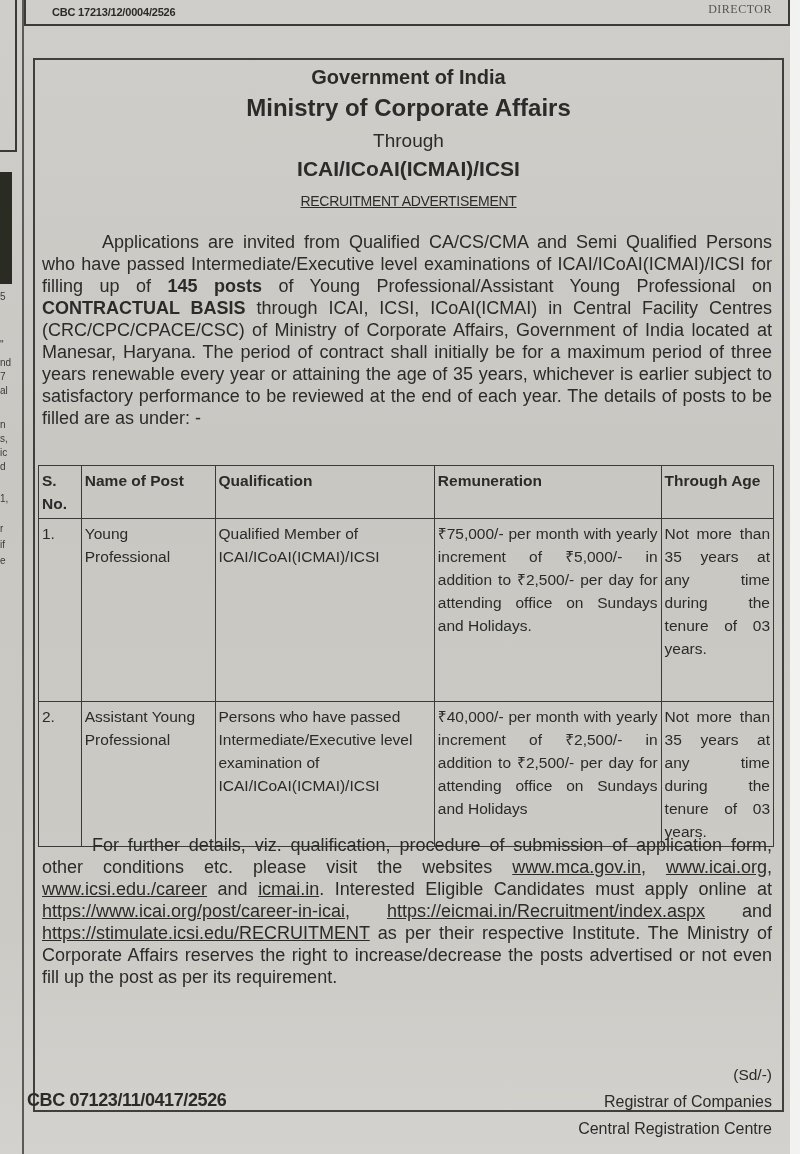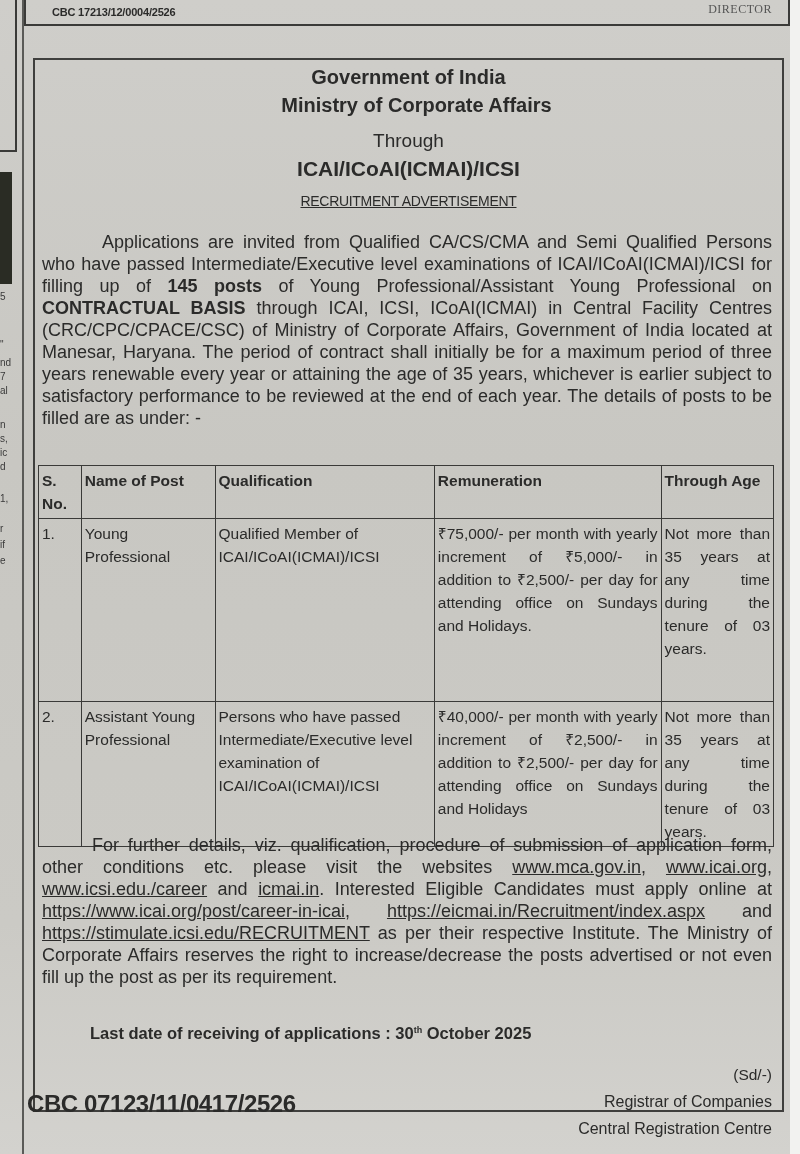--- a/index.html
+++ b/index.html
@@ -35,21 +35,21 @@
   .top-box .cbc-top { position: absolute; left: 26px; top: 6px; font-size: 11px; font-weight: bold; letter-spacing: -0.2px; }
   .top-box .director { position: absolute; right: 16px; top: 2px; font-family: "Liberation Serif", serif; font-size: 12px; color: #555; letter-spacing: 0.5px; }
 
   
   .ad-box {
     position: absolute; left: 33px; top: 58px; width: 747px; height: 1050px;
     border: 2px solid #3f3f3d;
   }
   .ad-header { position: absolute; left: 0; width: 747px; text-align: center; }
   .h-gov { top: 6px; font-size: 20px; font-weight: bold; }
-  .h-min { top: 34px; font-size: 20px; font-weight: bold; padding-left: 8px; }
+  .h-min { top: 34px; font-size: 24px; font-weight: bold; }
   .h-thr { top: 70px; font-size: 19px; }
   .h-icai { top: 97px; font-size: 21px; font-weight: bold; }
   .h-rec { top: 133px; font-size: 14px; text-decoration: underline; letter-spacing: -0.3px; }
 
   .para {
     position: absolute; left: 7px; width: 730px;
     font-size: 18px; line-height: 22px; text-align: justify;
   }
   .para1 { top: 171px; text-indent: 60px; }
   .para b { font-weight: bold; }
@@ -73,21 +73,21 @@
   .c-age { width: 98px; }
 
   .para2 { top: 774px; text-indent: 50px; }
   .para2 u { text-decoration: underline; }
   .last-date { position: absolute; left: 55px; top: 964px; font-size: 16.5px; font-weight: bold; }
   .last-date sup { font-size: 9px; }
 
   .sd { position: absolute; right: 10px; top: 1006px; font-size: 15.5px; }
   .reg { position: absolute; right: 10px; top: 1033px; font-size: 16px; }
   .crc { position: absolute; right: 10px; top: 1060px; font-size: 16px; }
-  .cbc-bottom { position: absolute; left: 27px; top: 1090px; font-size: 24px; font-weight: bold; letter-spacing: -0.4px; }
+  .cbc-bottom { position: absolute; left: 27px; top: 1090px; font-size: 18px; font-weight: bold; letter-spacing: -0.4px; }
 </style>
 </head>
 <body>
 
 <div class="page-bg"></div>
 <div class="right-edge"></div>
 
 <div class="left-col">
   <div class="rule"></div>
   <div class="rule2"></div>
@@ -145,20 +145,19 @@
         <td>Assistant Young Professional</td>
         <td>Persons who have passed Intermediate/Executive level examination of ICAI/ICoAI(ICMAI)/ICSI</td>
         <td class="rem">₹40,000/- per month with yearly increment of ₹2,500/- in addition to ₹2,500/- per day for attending office on Sundays and Holidays</td>
         <td class="age">Not more than 35 years at any time during the tenure of 03 years.</td>
       </tr>
     </tbody>
   </table>
 
   <div class="para para2"><span>For further details, viz. qualification, procedure of submission of application form, other conditions etc. please visit the websites </span><u>www.mca.gov.in</u><span>, </span><u>www.icai.org</u><span>, </span><u>www.icsi.edu./career</u><span> and </span><u>icmai.in</u><span>. Interested Eligible Candidates must apply online at </span><u>https://www.icai.org/post/career-in-icai</u><span>, </span><u>https://eicmai.in/Recruitment/index.aspx</u><span> and </span><u>https://stimulate.icsi.edu/RECRUITMENT</u><span> as per their respective Institute. The Ministry of Corporate Affairs reserves the right to increase/decrease the posts advertised or not even fill up the post as per its requirement.</span></div>
 
-  <div class="last-date"><span>Last date of receiving of applications : </span><span>30</span><sup>th</sup><span> October 2025</span></div>
 
   <div class="sd">(Sd/-)</div>
   <div class="reg">Registrar of Companies</div>
   <div class="crc">Central Registration Centre</div>
 </div>
 
 <div class="cbc-bottom">CBC 07123/11/0417/2526</div>
 
 </body></html>

